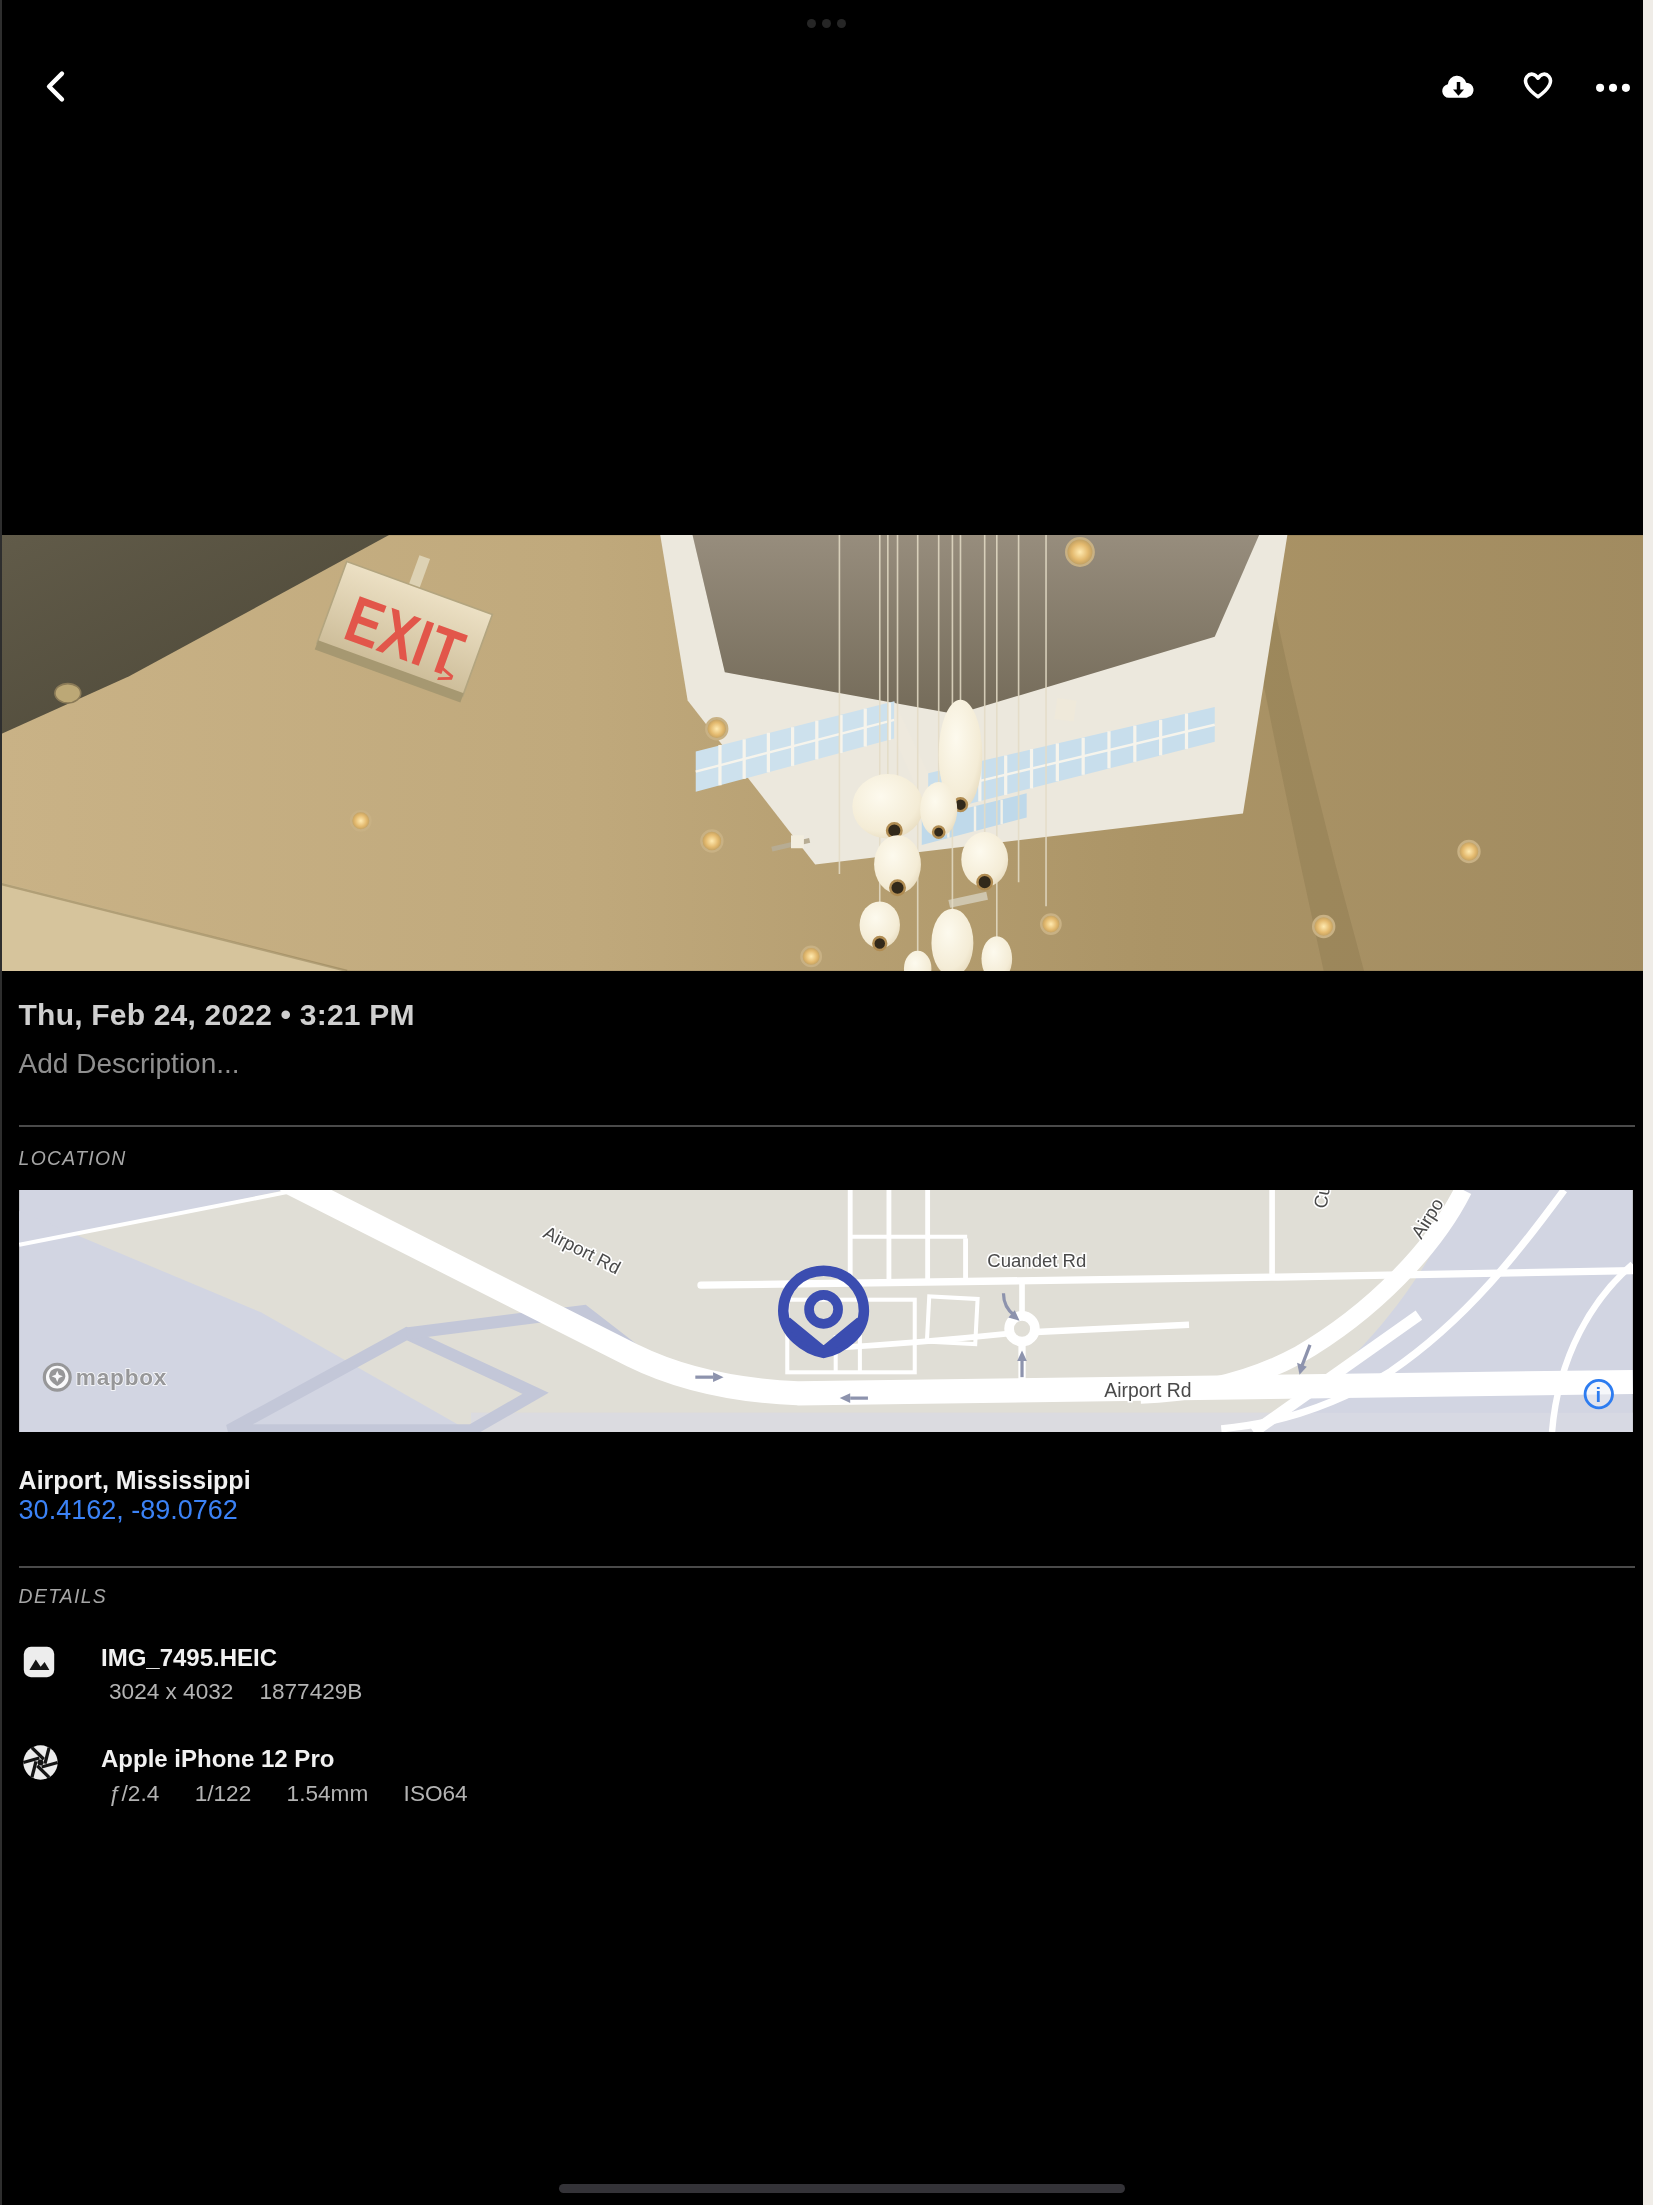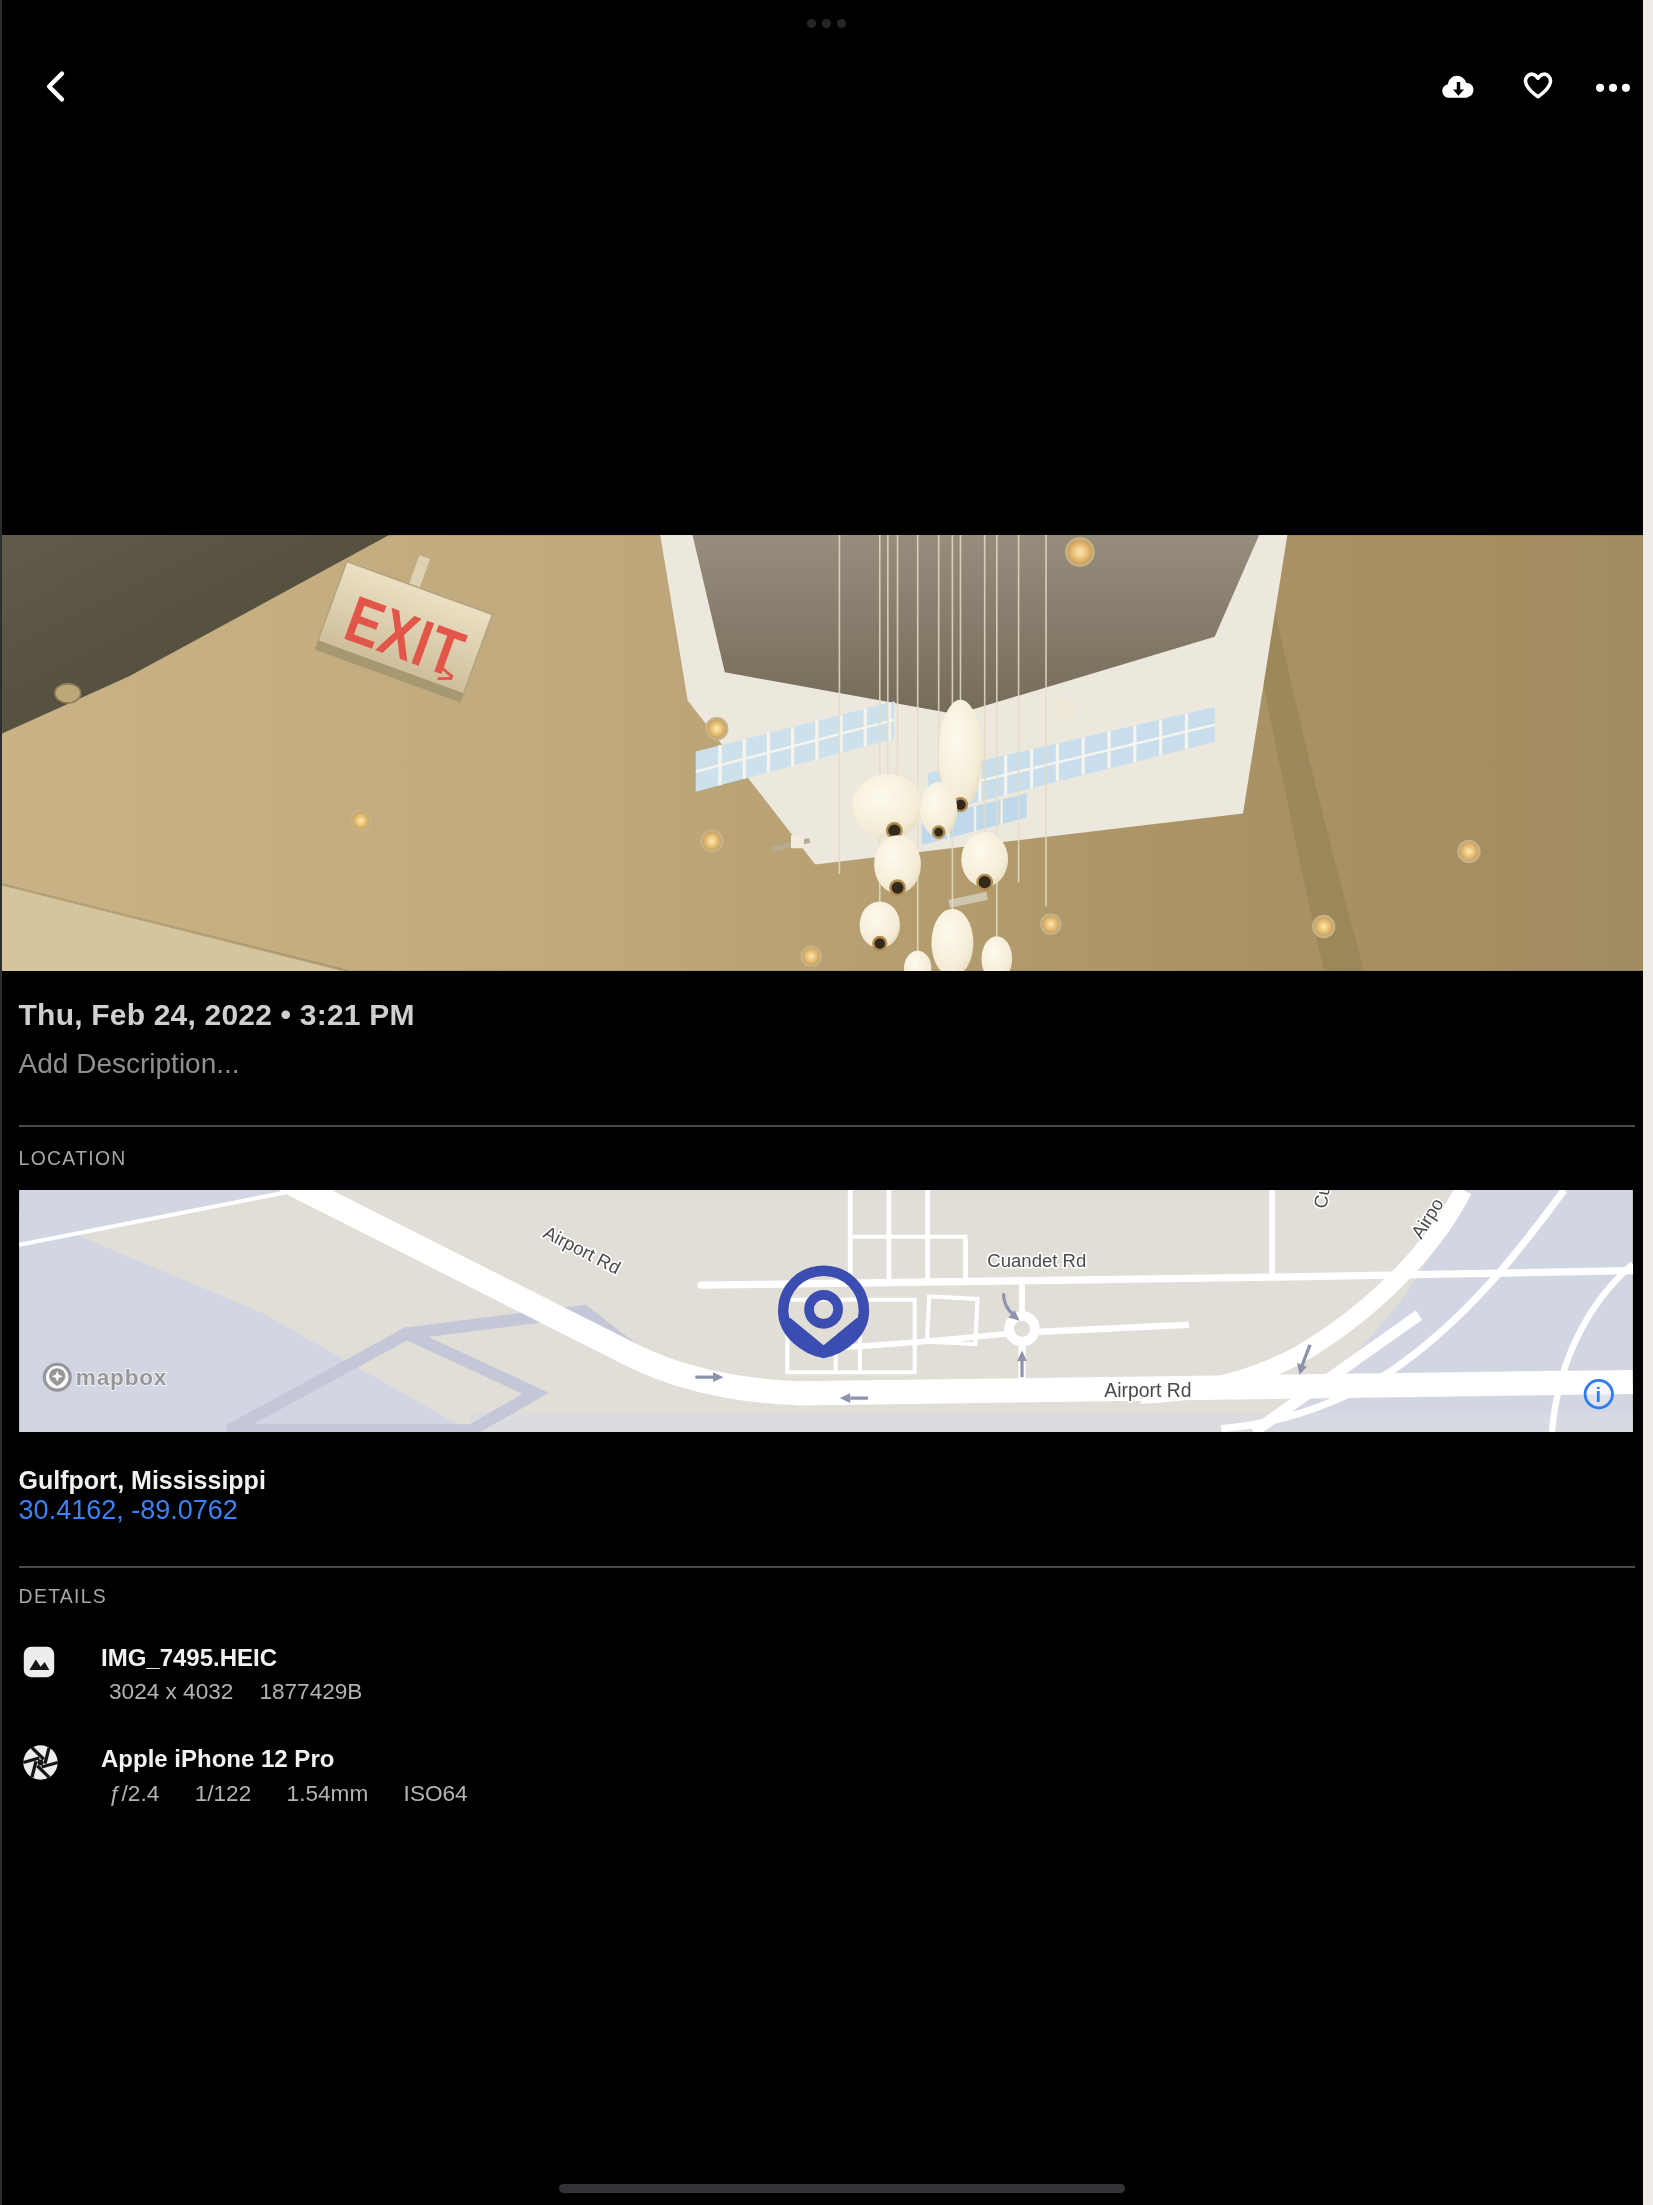--- a/index.html
+++ b/index.html
@@ -8,21 +8,21 @@
   .abs{position:absolute;}
   
   .icon-btn{position:absolute;cursor:pointer;}
   #multitask-dots{left:0;top:14.5px;width:1653px;text-align:center;}
   #multitask-dots span{display:inline-block;width:9px;height:9px;border-radius:50%;
     background:#262626;margin:0 3.2px;vertical-align:middle;}
   
   .date-line{left:18.6px;top:998px;font-size:30px;font-weight:bold;color:#cfcfcf;letter-spacing:0.2px;}
   .desc-line{left:18.6px;top:1048px;font-size:28px;color:#8f8f8f;}
   .divider{left:18.6px;width:1616px;height:1.6px;background:#4a4a4a;}
-  .section-label{left:18.6px;font-size:19.4px;color:#a6a6a6;letter-spacing:1.3px;}
+  .section-label{left:18.6px;font-size:19.4px;color:#a6a6a6;letter-spacing:1.3px;font-style:italic;}
   .place-line{left:18.6px;top:1466px;font-size:25px;font-weight:bold;color:#f1f1f1;}
   .coords-line{left:18.6px;top:1495px;font-size:27px;color:#3b82f6;}
   .row-title{position:absolute;left:101px;font-size:24px;font-weight:bold;color:#f1f1f1;}
   .row-meta{position:absolute;left:101px;font-size:22.6px;color:#b3b3b3;}
   .row-meta span{margin-right:27.4px;margin-left:8px;}
   .row-meta .tight{margin-right:18px;}
   
   #map-wrap{left:18.6px;top:1190px;width:1614px;height:242px;cursor:pointer;}
   
   #photo-wrap{left:0;top:535px;width:1653px;height:436px;overflow:hidden;cursor:pointer;}
@@ -291,21 +291,21 @@
         <text x="70" y="242" font-size="28" font-weight="bold" fill="#8f8f8f" stroke="#ffffff" stroke-width="2" paint-order="stroke" letter-spacing="1">mapbox</text>
       </g>
 
       <g>
         <circle cx="1958" cy="253" r="17" fill="#eef0f5" fill-opacity="0.55" stroke="#2d7cf0" stroke-width="3.5"></circle>
         <text x="1954" y="263" font-size="25" font-weight="bold" fill="#2d7cf0" font-family="Liberation Serif, serif">i</text>
       </g>
     </svg>
   </div>
 
-  <div class="abs place-line">Gulfport, Mississippi</div>
+  <div class="abs place-line">Airport, Mississippi</div>
   <div class="abs coords-line">30.4162, -89.0762</div>
 
   <div class="abs divider" style="top:1566px;"></div>
   <div class="abs section-label" style="top:1585px;">DETAILS</div>
 
   <div class="abs" style="left:0;top:1639px;width:1317px;height:81px;padding-left:32px;">
     <svg class="abs" style="left:23.4px;top:6.5px;" width="32" height="32" viewBox="0 0 40 40">
       <rect x="1" y="1" width="38" height="38" rx="9" fill="#ededed"></rect>
       <path d="M8,30 L16,17 L22,26 L27,20 L33,30 Z" fill="#161616"></path>
     </svg>

